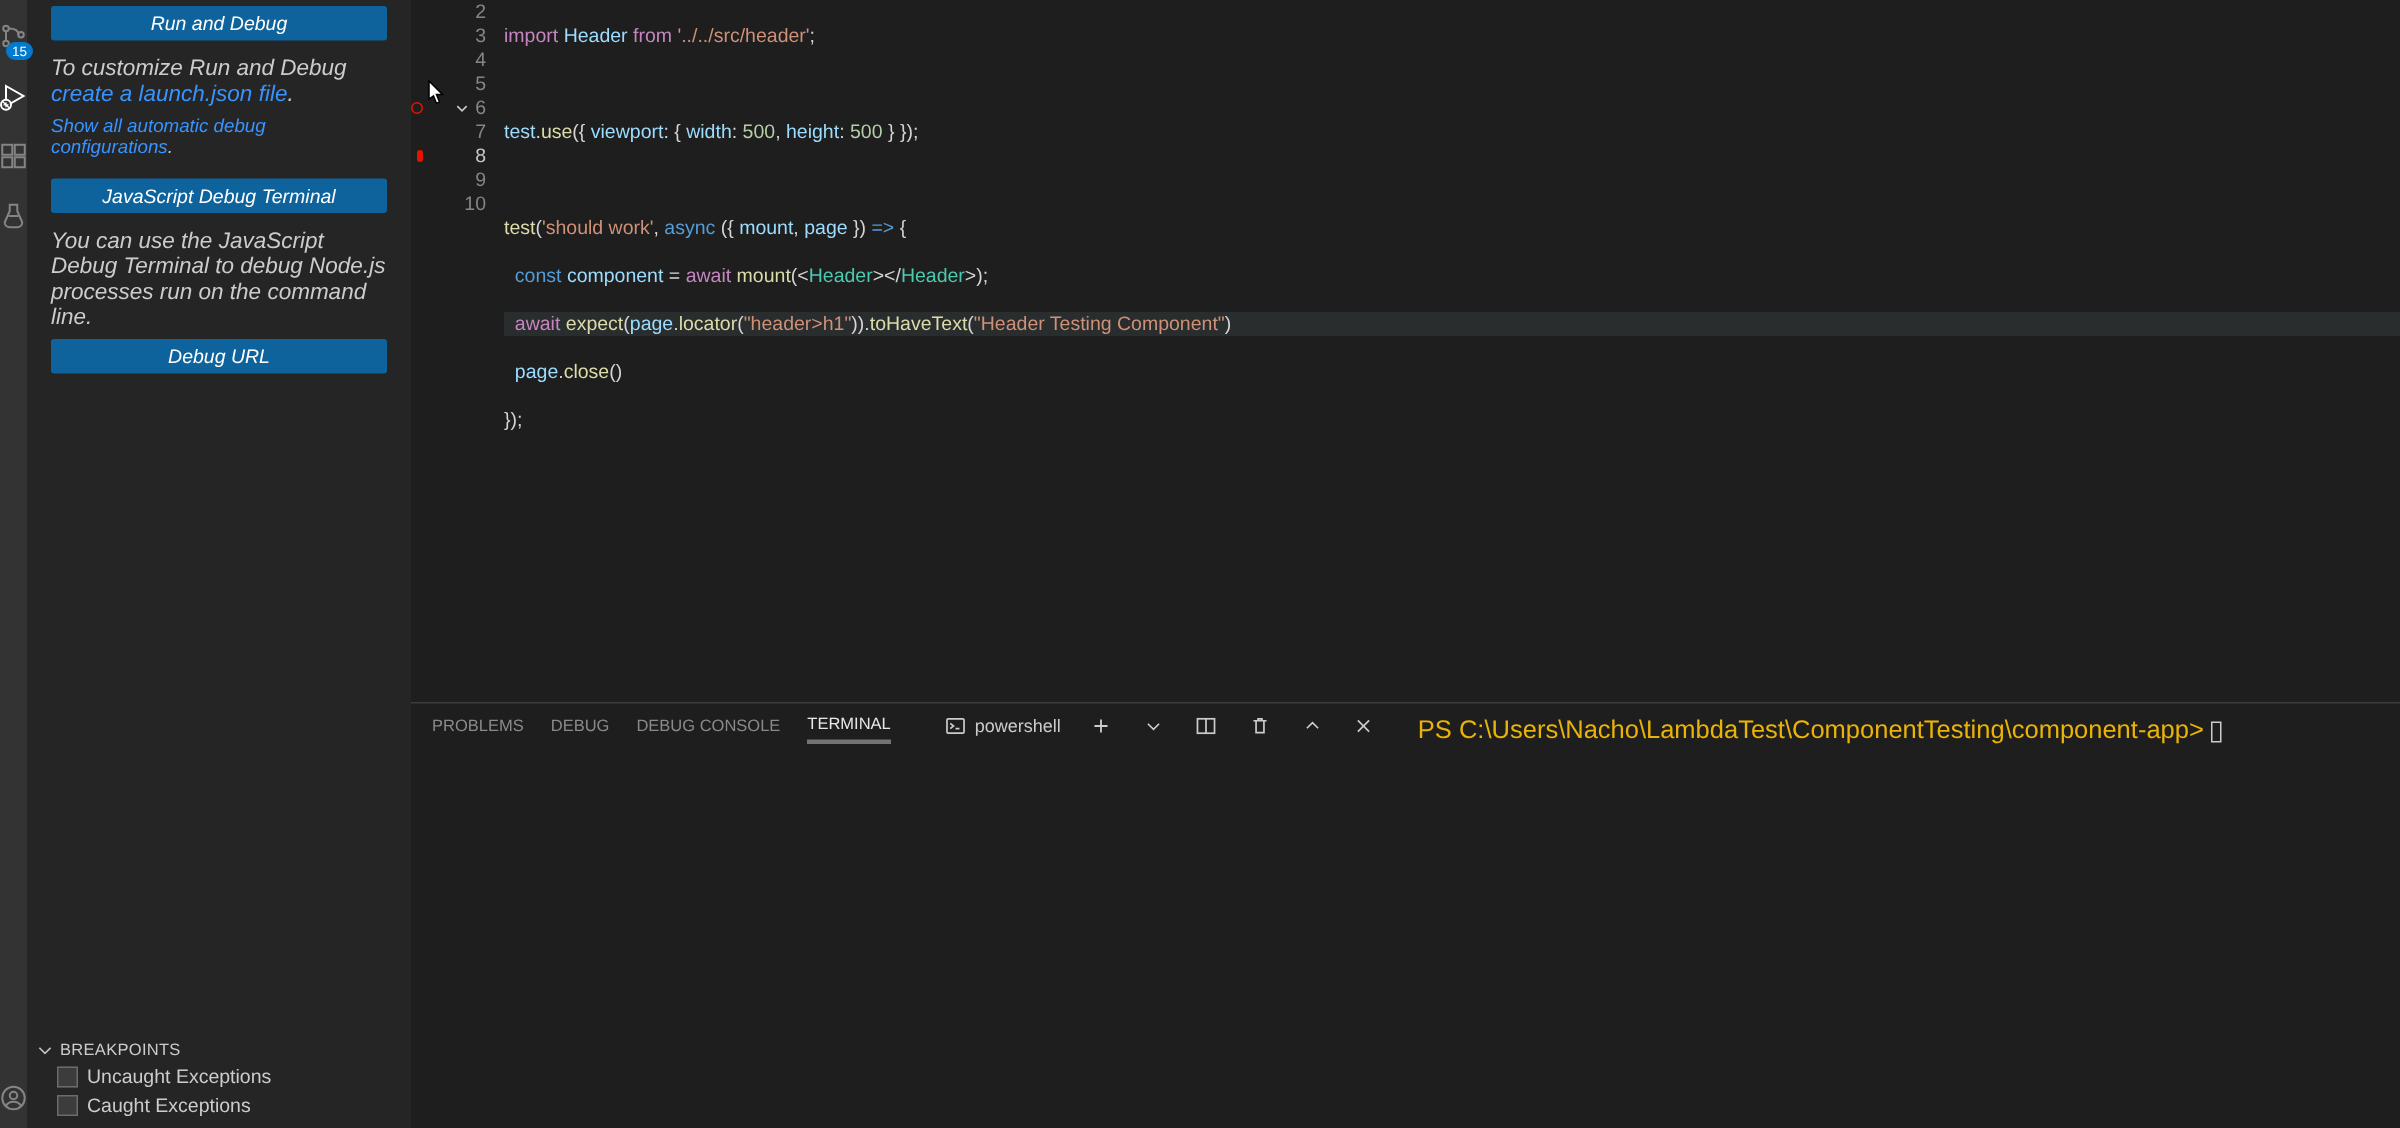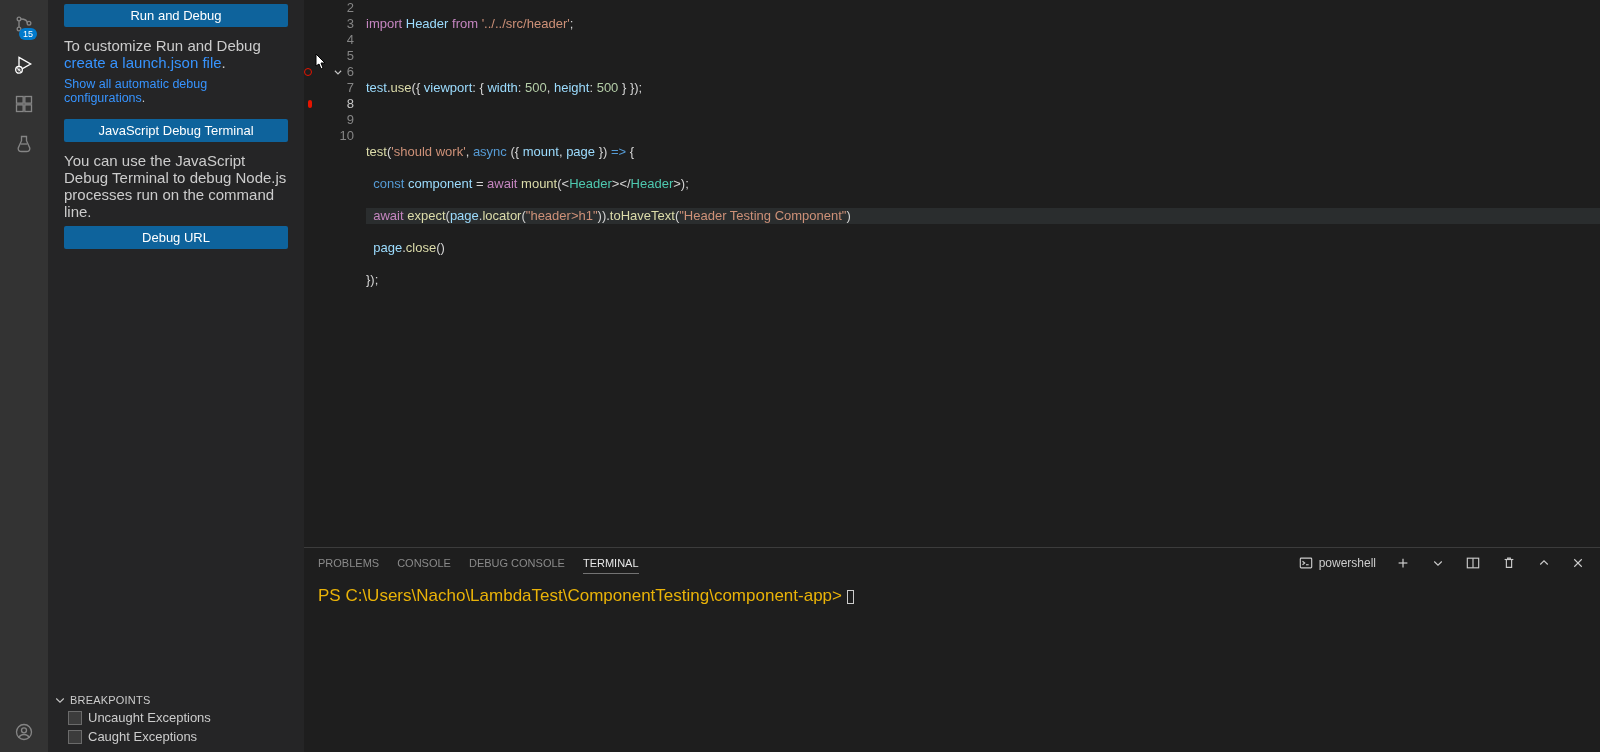--- a/index.html
+++ b/index.html
@@ -22,29 +22,29 @@
     --tok-fn: #dcdcaa;
     --tok-str: #ce9178;
     --tok-num: #b5cea8;
     --tok-comp: #4ec9b0;
   }
   * { box-sizing: border-box; font-family: "Segoe UI", -apple-system, sans-serif; }
   html,body { margin:0; padding:0; width:1600px; height:752px; background:var(--bg); color:var(--text); overflow:hidden; font-size:13px; }
   .root { display:flex; height:100%; }
 
   
-  .activity { width:48px; background:var(--bg-activity); display:flex; flex-direction:column; align-items:center; padding-top:4px; }
+  .activity { width:18px; background:var(--bg-activity); display:flex; flex-direction:column; align-items:center; padding-top:4px; }
   .activity .slot { width:30px; height:40px; display:flex; align-items:center; justify-content:center; color:#858585; position:relative; cursor:pointer;}
   .activity .slot.active { color:#fff; }
   .activity .slot .badge { position:absolute; bottom:4px; right:2px; background:var(--badge); color:#fff; font-size:9px; border-radius:8px; padding:0 4px; line-height:12px;}
   .activity .spacer { flex:1; }
 
   
   .sidebar { width:256px; background:var(--bg-sidebar); display:flex; flex-direction:column; padding:0 0 6px 0; }
-  .sidepad { padding:0 16px; }
+  .sidepad { padding:0 16px;font-style:italic; }
   .btn { background:var(--blue); color:#fff; text-align:center; padding:4px 0; border-radius:2px; cursor:pointer; margin:4px 0; font-size:13px;}
   .customize { color:var(--text); font-size:15px; line-height:17px; margin:10px 0 6px 0;}
   .customize a { color:var(--link); text-decoration:none; cursor:pointer;}
   .showall { color:var(--link); font-size:12.5px; margin:6px 0 14px 0; cursor:pointer;}
   .btnlabel {font-size:13px;}
   .sidebar .fill{ flex:1;}
 
   .section-header { display:flex; align-items:center; gap:4px; padding:2px 6px; font-size:11px; font-weight:400; letter-spacing:.2px; cursor:pointer;}
   .checkline { display:flex; align-items:center; gap:6px; padding:2px 6px 2px 20px; font-size:13px;}
   .cb { width:14px; height:14px; border:1px solid #6b6b6b; background:#3c3c3c; }
@@ -60,24 +60,24 @@
   .bpopen{ width:8px; height:8px; border-radius:4px; border:1px solid var(--breakpoint);}
   .fold  { width:10px; height:10px; color:#c5c5c5;}
   .codelines { flex:1; white-space:pre; padding-left:4px;}
   .codeline  { height:16px; }
   .codeline.hl { background:#2a2d2e; }
   .kw{color:var(--tok-keyword);} .kw2{color:var(--tok-keyword2);} .vr{color:var(--tok-var);} .fn{color:var(--tok-fn);}
   .st{color:var(--tok-str);} .nm{color:var(--tok-num);} .cmp{color:var(--tok-comp);} .pl{color:#d4d4d4;}
   .cursoricon{position:absolute; left:6px; top:52px; pointer-events:none;}
 
   
-  .panel { height:205px; border-top:1px solid var(--border); display:flex; flex-direction:column; background:var(--bg-panel);}
+  .panel { height:284px; border-top:1px solid var(--border); display:flex; background:var(--bg-panel);}
   .tabs  { display:flex; align-items:center; gap:18px; padding:0 14px; height:30px; font-size:11px; color:#8a8a8a; }
   .tab   { padding:4px 0; cursor:pointer;}
-  .tab.active{ color:#e7e7e7; border-bottom:1px solid #737373;}
+  .tab.active{ color:#e7e7e7; border-bottom:3px solid #737373;}
   .tabs .grow{flex:1;}
   .termtype{ display:flex; align-items:center; gap:6px; font-size:12px; color:#ccc;}
   .ticon { color:#ccc; cursor:pointer; padding:0 2px;}
   .termbody{ flex:1; padding:8px 14px; font-family: Consolas,"Courier New",monospace; font-size:17px; color:#eab308;}
   .prompt{ white-space:pre; }
 
   svg{display:block;}
 </style>
 </head>
 <body>
@@ -221,21 +221,21 @@
       </div>
 
       <svg class="cursoricon" width="18" height="22" viewBox="0 0 18 22">
           <path d="M6 2v12l3-2 2 5 2-1-2-5h4L6 2z" fill="#fff" stroke="#000" stroke-width="1"></path>
         </svg>
     </div>
 
     <div class="panel">
       <div class="tabs">
         <div class="tab">PROBLEMS</div>
-        <div class="tab">CONSOLE</div>
+        <div class="tab">DEBUG</div>
         <div class="tab">DEBUG CONSOLE</div>
         <div class="tab active">TERMINAL</div>
         <div class="grow"></div>
         <div class="termtype">
           <svg width="14" height="14" viewBox="0 0 16 16" fill="none" stroke="#ccc" stroke-width="1.3">
               <rect x="1.5" y="2.5" width="13" height="11" rx="1"></rect>
               <polyline points="4,6 6.5,8 4,10"></polyline>
               <line x1="8" y1="10" x2="11" y2="10"></line>
             </svg>
           <span>powershell</span>

